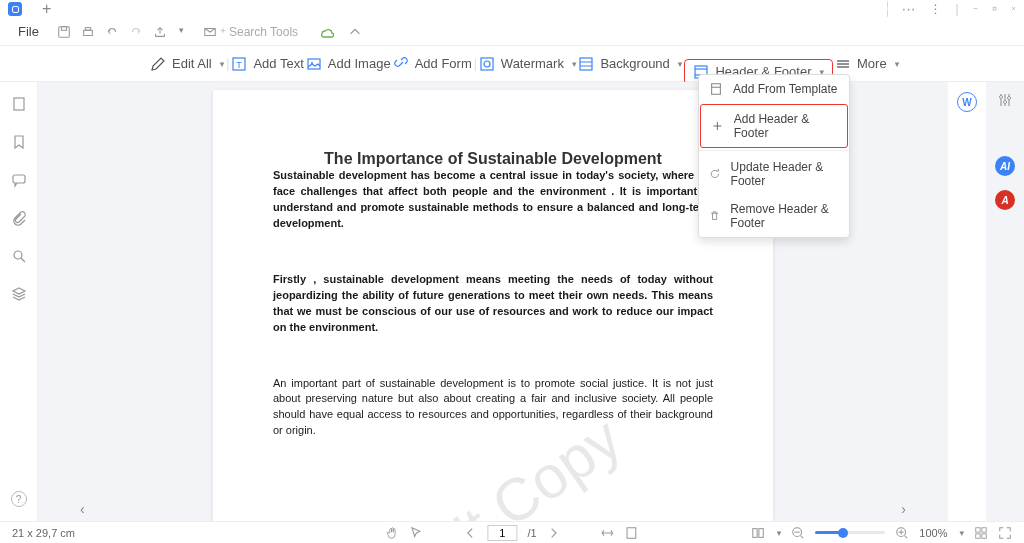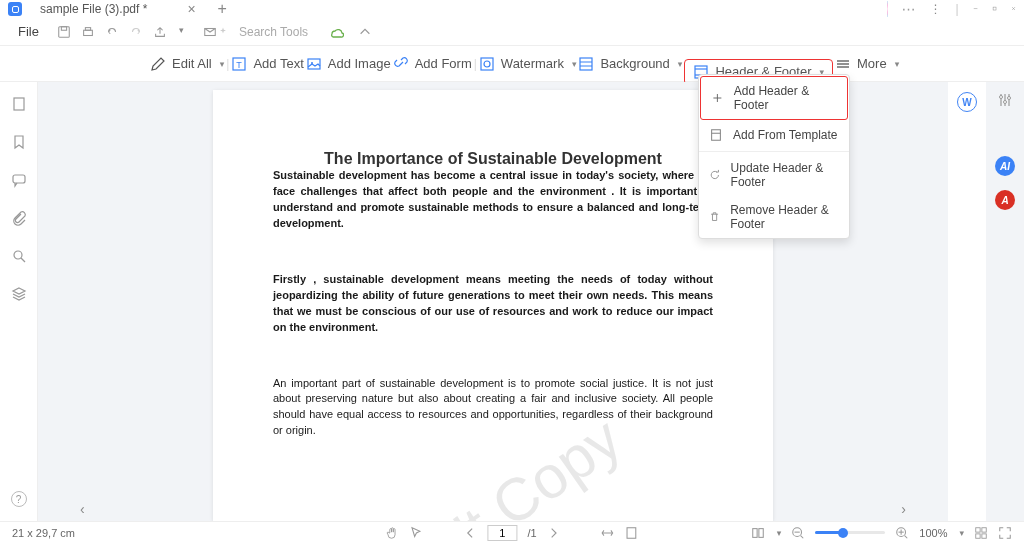--- a/index.html
+++ b/index.html
@@ -13,21 +13,21 @@
     .win-controls { margin-left: auto; display: flex; align-items: center; gap: 14px; color: #888; }
     .win-controls .dashes { color: #999; font-size: 14px; }
     .ai-orb { width: 16px; height: 16px; border-radius: 50%; background: radial-gradient(circle, #fde3f1 0%, #f7b7de 50%, #a2d3ef 100%); }
     .menubar { height: 28px; background: #fff; display: flex; align-items: center; padding: 0 8px; border-bottom: 1px solid #eee; font-size: 13px; }
     .file-menu { color: #444; padding: 0 10px; }
     .qat { display: flex; gap: 10px; margin-left: 8px; color: #888; }
     .qat svg, .qat span { width: 14px; height: 14px; }
     .main-menu { display: flex; gap: 28px; margin-left: auto; margin-right: auto; padding-left: 80px; }
     .main-menu-item { color: #666; font-size: 13px; cursor: pointer; }
     .main-menu-item.active { color: #3b82f6; border-bottom: 2px solid #3b82f6; padding-bottom: 6px; }
-    .search-tools { color: #aaa; font-size: 12px; display: flex; align-items: center; gap: 10px; margin-right: 20px; }
+    .search-tools { color: #aaa; font-size: 12px; display: flex; align-items: center; gap: 0; margin-right: 20px; }
     .right-ctrls { display: flex; align-items: center; gap: 14px; color: #888; }
     .toolbar { height: 36px; background: #fff; display: flex; align-items: center; gap: 2px; padding: 0 20px 0 150px; border-bottom: 1px solid #eee; }
     .tool-btn { display: flex; align-items: center; gap: 6px; color: #555; font-size: 13px; cursor: pointer; }
     .tool-btn svg { width: 16px; height: 16px; }
     .tiny-arrow { font-size: 9px; color: #888; margin-left: 2px; }
     .tool-btn.hf { border: 1px solid #e33; border-radius: 4px; padding: 4px 8px; margin-top: 16px; }
     .workspace { display: flex; height: calc(543px - 18px - 28px - 36px - 22px); background: #f2f4f7; position: relative; }
     .side-rail { width: 38px; background: #fff; display: flex; flex-direction: column; align-items: center; gap: 22px; padding-top: 14px; color: #888; border-right: 1px solid #eee; }
     .side-rail svg { width: 16px; height: 16px; }
     .help-btn { margin-top: auto; margin-bottom: 14px; width: 16px; height: 16px; border: 1.2px solid #bbb; border-radius: 50%; display: flex; align-items: center; justify-content: center; font-size: 10px; color: #999; }
@@ -60,24 +60,20 @@
     .status-center { position: absolute; left: 50%; transform: translateX(-50%); display: flex; align-items: center; gap: 10px; }
     .status-center svg { width: 14px; height: 14px; }
   </style>
 </head>
 <body>
 
 <div class="titlebar">
   <div class="app-icon">
       <div class="app-icon-inner"></div>
     </div>
-  <div class="tab">
-    <span>sample File (3).pdf *</span>
-    <span class="tab-close">×</span>
-  </div>
   <span class="tab-add">+</span>
   <div class="win-controls">
     <div class="ai-orb"></div>
     <span class="dashes">⋯</span>
     <span>⋮</span>
     <span style="color:#ccc">|</span>
     <svg viewBox="0 0 14 14">
         <line x1="2" y1="7" x2="12" y2="7" stroke="#888" stroke-width="1.3"></line>
       </svg>
     <svg viewBox="0 0 14 14">
@@ -248,33 +244,33 @@
         <line x1="12" y1="2" x2="12" y2="14" stroke="#999" stroke-width="1.2"></line>
         <circle cx="12" cy="6" r="1.5" fill="#fff" stroke="#999"></circle>
       </svg>
     <div style="height:20px"></div>
     <div class="pill ai">AI</div>
     <div class="pill a">A</div>
   </div>
 </div>
 
 <div class="dropdown">
+  <div class="dropdown-item">
+    <svg viewBox="0 0 16 16">
+        <rect x="3" y="2" width="10" height="12" fill="none" stroke="#888" stroke-width="1.2"></rect>
+        <line x1="3" y1="6" x2="13" y2="6" stroke="#888" stroke-width="1.2"></line>
+      </svg>
+    <span>Add From Template</span>
+  </div>
   <div class="dropdown-item highlight">
     <svg viewBox="0 0 16 16">
         <line x1="8" y1="3" x2="8" y2="13" stroke="#666" stroke-width="1.2"></line>
         <line x1="3" y1="8" x2="13" y2="8" stroke="#666" stroke-width="1.2"></line>
       </svg>
     <span>Add Header &amp; Footer</span>
-  </div>
-  <div class="dropdown-item">
-    <svg viewBox="0 0 16 16">
-        <rect x="3" y="2" width="10" height="12" fill="none" stroke="#888" stroke-width="1.2"></rect>
-        <line x1="3" y1="6" x2="13" y2="6" stroke="#888" stroke-width="1.2"></line>
-      </svg>
-    <span>Add From Template</span>
   </div>
   <div class="sep"></div>
   <div class="dropdown-item">
     <svg viewBox="0 0 16 16">
         <path d="M13 8a5 5 0 1 1-2-4m2 0v-3m0 3h-3" fill="none" stroke="#888" stroke-width="1.2"></path>
       </svg>
     <span>Update Header &amp; Footer</span>
   </div>
   <div class="dropdown-item">
     <svg viewBox="0 0 16 16">

